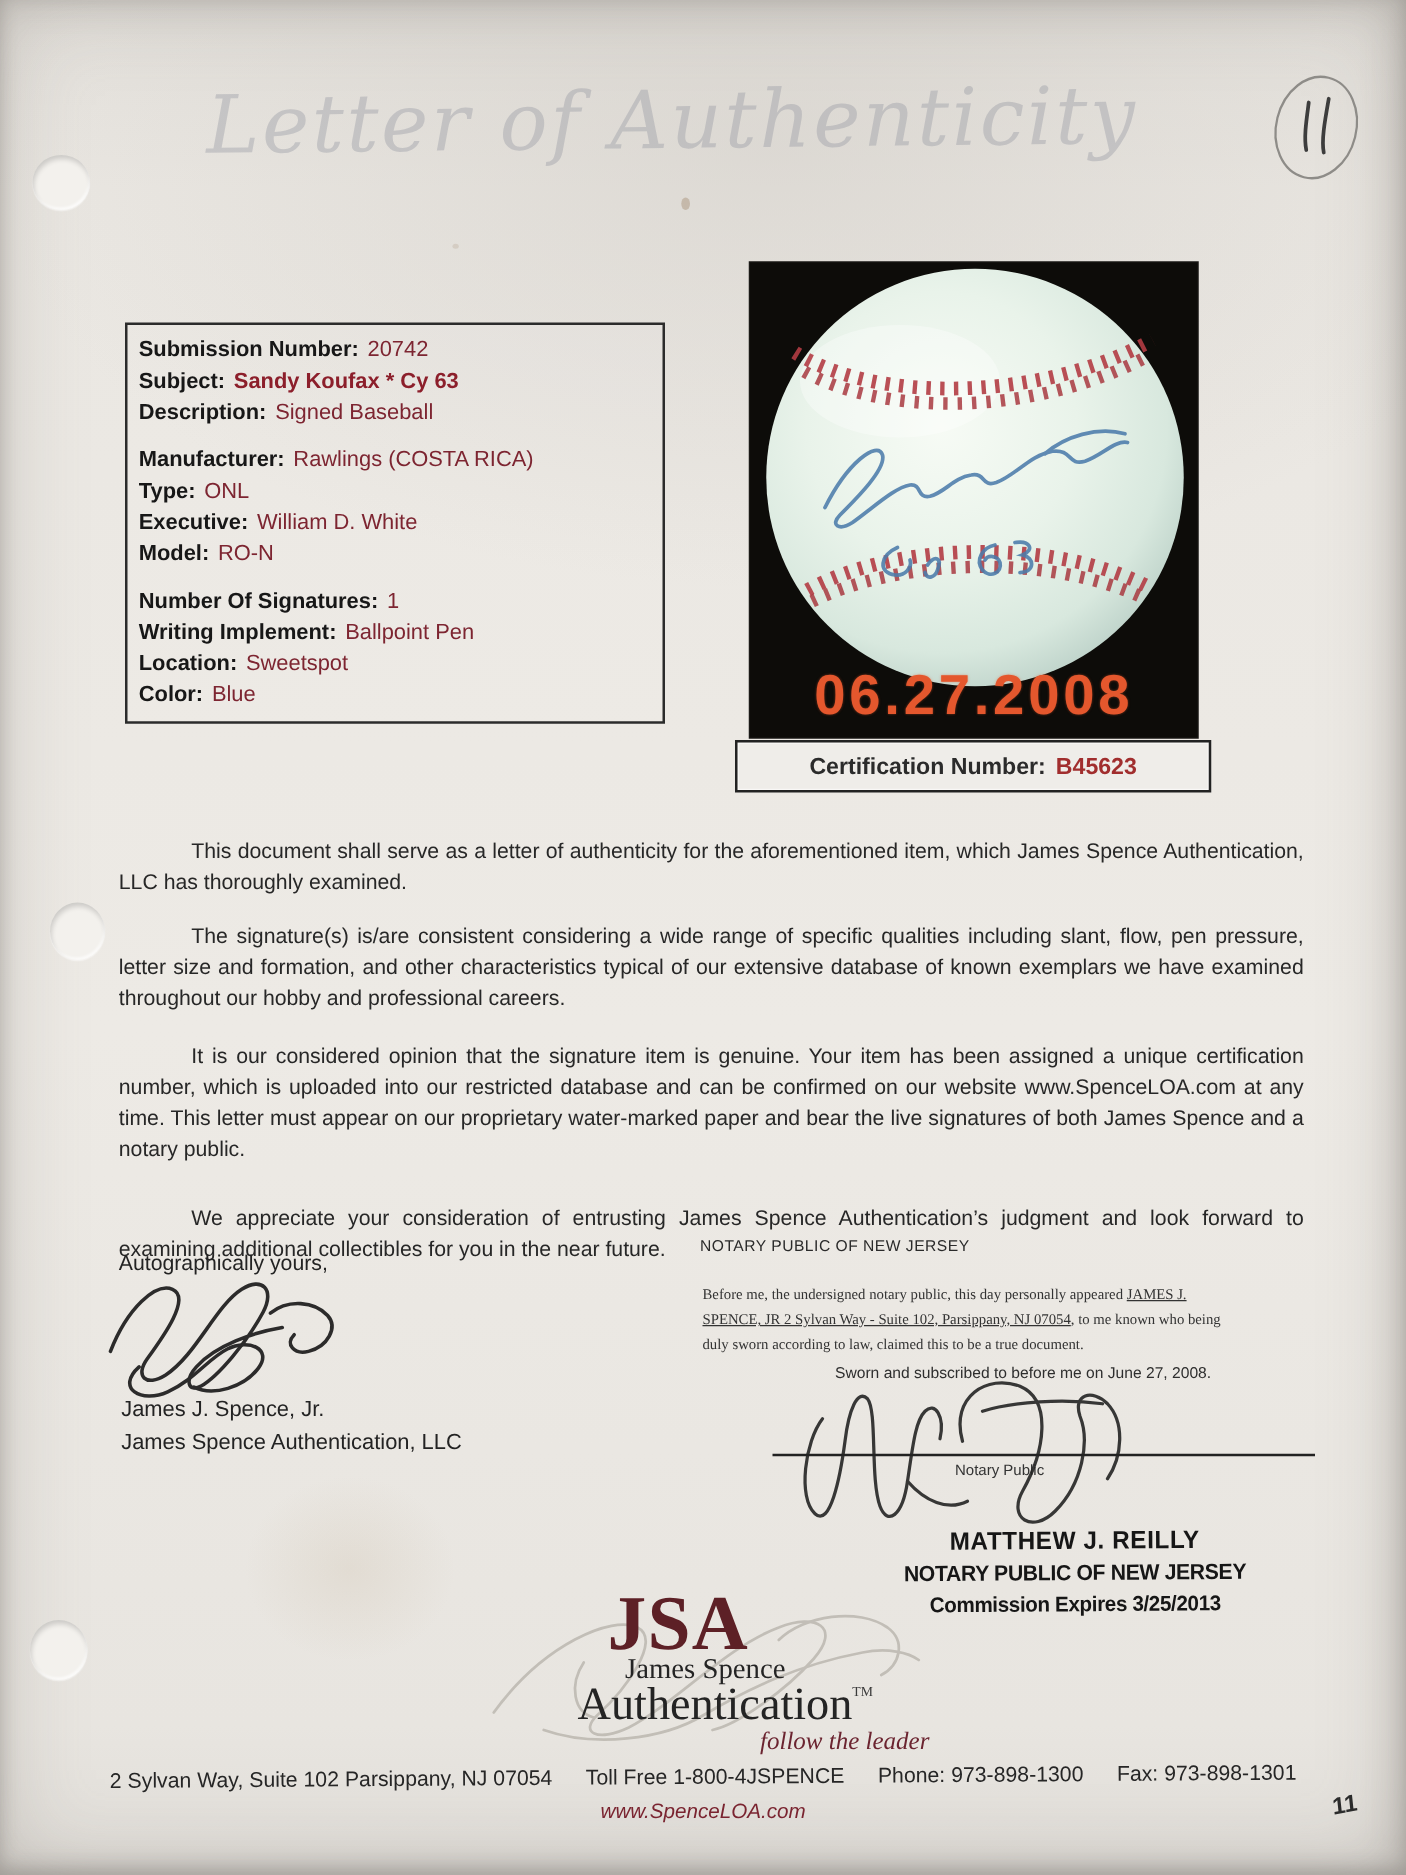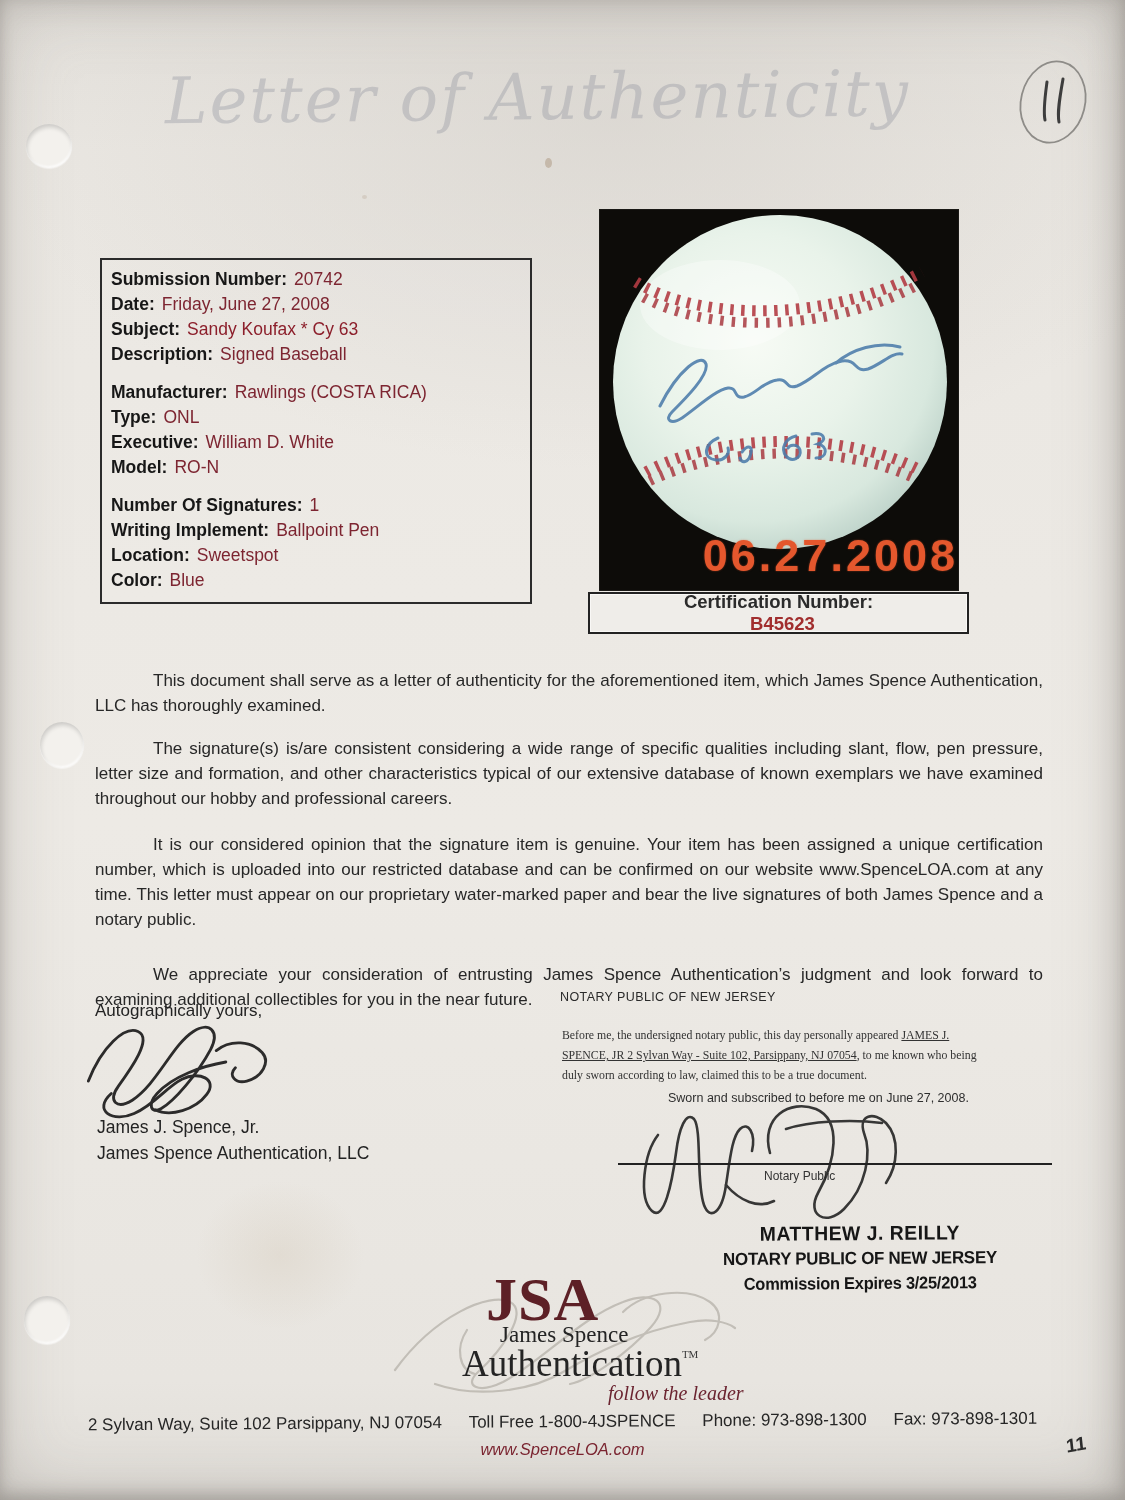--- a/index.html
+++ b/index.html
@@ -17,31 +17,31 @@
   
   .hole{border-radius:50%;background:#f3f1ed;
     box-shadow:inset 1px 3px 4px rgba(0,0,0,0.16), inset -1px -2px 2px rgba(255,255,255,0.7), 0 1px 1px rgba(255,255,255,0.5);}
   
   #info-box{left:100px;top:258px;width:432px;border:2px solid #2b2b2b;background:rgba(255,255,255,0.06);
     padding:7px 10px 9px 9px;box-sizing:border-box;}
   .ib-row{font-size:17.5px;line-height:25px;white-space:nowrap;}
   .ib-row.grp{margin-top:13px;}
   .ib-label{font-weight:bold;color:#171717;}
   .ib-value{color:#7d2531;margin-left:7px;}
-  .ib-value.strong{font-weight:normal;color:#8c1f2b;}
+  .ib-value.strong{font-weight:bold;color:#8c1f2b;}
   
   #photo{left:600px;top:210px;width:358px;height:380px;background:#0d0c09;box-shadow:0 0 0 1px #1a1916;}
   #photo svg{position:absolute;left:0;top:0;}
-  #date-stamp{position:absolute;left:0;right:0;bottom:8px;text-align:right;
+  #date-stamp{position:absolute;left:0;right:0;bottom:8px;text-align:center;
     font-size:45px;font-weight:bold;color:#e4572d;letter-spacing:3px;
     text-shadow:0 0 2px rgba(228,87,45,0.55);}
   
   #cert-box{left:588px;top:592px;width:377px;height:38px;border:2px solid #222;
     background:#efede9;box-shadow:inset 0 0 0 1px rgba(255,255,255,0.6);
-    display:flex;align-items:center;justify-content:center;font-size:18.5px;font-weight:bold;flex-direction:column;}
+    display:flex;align-items:center;justify-content:center;font-size:18.5px;font-weight:bold;}
   #cert-box .cl{color:#2b2b2b;}
   #cert-box .cv{color:#a12e2e;margin-left:8px;}
   
   #letter{left:95px;top:668px;width:948px;color:#272727;}
   #letter p{margin:0 0 18px 0;font-size:17px;line-height:25px;text-align:justify;text-indent:58px;}
   #letter p:nth-child(2){margin-bottom:21px;}
   #letter p:nth-child(3){margin-bottom:30px;}
   
   #salutation{left:95px;top:1001px;font-size:17px;color:#232323;}
   #spence-sig{left:70px;top:1020px;}
@@ -96,21 +96,20 @@
   <div class="abs hole" style="left:26px;top:124px;width:46px;height:44px;"></div>
   <div class="abs hole" style="left:40px;top:722px;width:44px;height:46px;"></div>
   <div class="abs hole" style="left:24px;top:1296px;width:46px;height:48px;"></div>
 
   <div class="abs" id="stain"></div>
   <div class="speck" style="left:545px;top:158px;width:7px;height:10px;"></div>
   <div class="speck" style="left:362px;top:195px;width:5px;height:4px;opacity:.5;"></div>
 
   <div class="abs" id="info-box">
     <div class="ib-row"><span class="ib-label">Submission Number:</span><span class="ib-value">20742</span></div>
-    <div class="ib-row"><span class="ib-label">Date:</span><span class="ib-value">Friday, June 27, 2008</span></div>
     <div class="ib-row"><span class="ib-label">Subject:</span><span class="ib-value strong">Sandy Koufax * Cy 63</span></div>
     <div class="ib-row"><span class="ib-label">Description:</span><span class="ib-value">Signed Baseball</span></div>
     <div class="ib-row grp"><span class="ib-label">Manufacturer:</span><span class="ib-value">Rawlings (COSTA RICA)</span></div>
     <div class="ib-row"><span class="ib-label">Type:</span><span class="ib-value">ONL</span></div>
     <div class="ib-row"><span class="ib-label">Executive:</span><span class="ib-value">William D. White</span></div>
     <div class="ib-row"><span class="ib-label">Model:</span><span class="ib-value">RO-N</span></div>
     <div class="ib-row grp"><span class="ib-label">Number Of Signatures:</span><span class="ib-value">1</span></div>
     <div class="ib-row"><span class="ib-label">Writing Implement:</span><span class="ib-value">Ballpoint Pen</span></div>
     <div class="ib-row"><span class="ib-label">Location:</span><span class="ib-value">Sweetspot</span></div>
     <div class="ib-row"><span class="ib-label">Color:</span><span class="ib-value">Blue</span></div>

